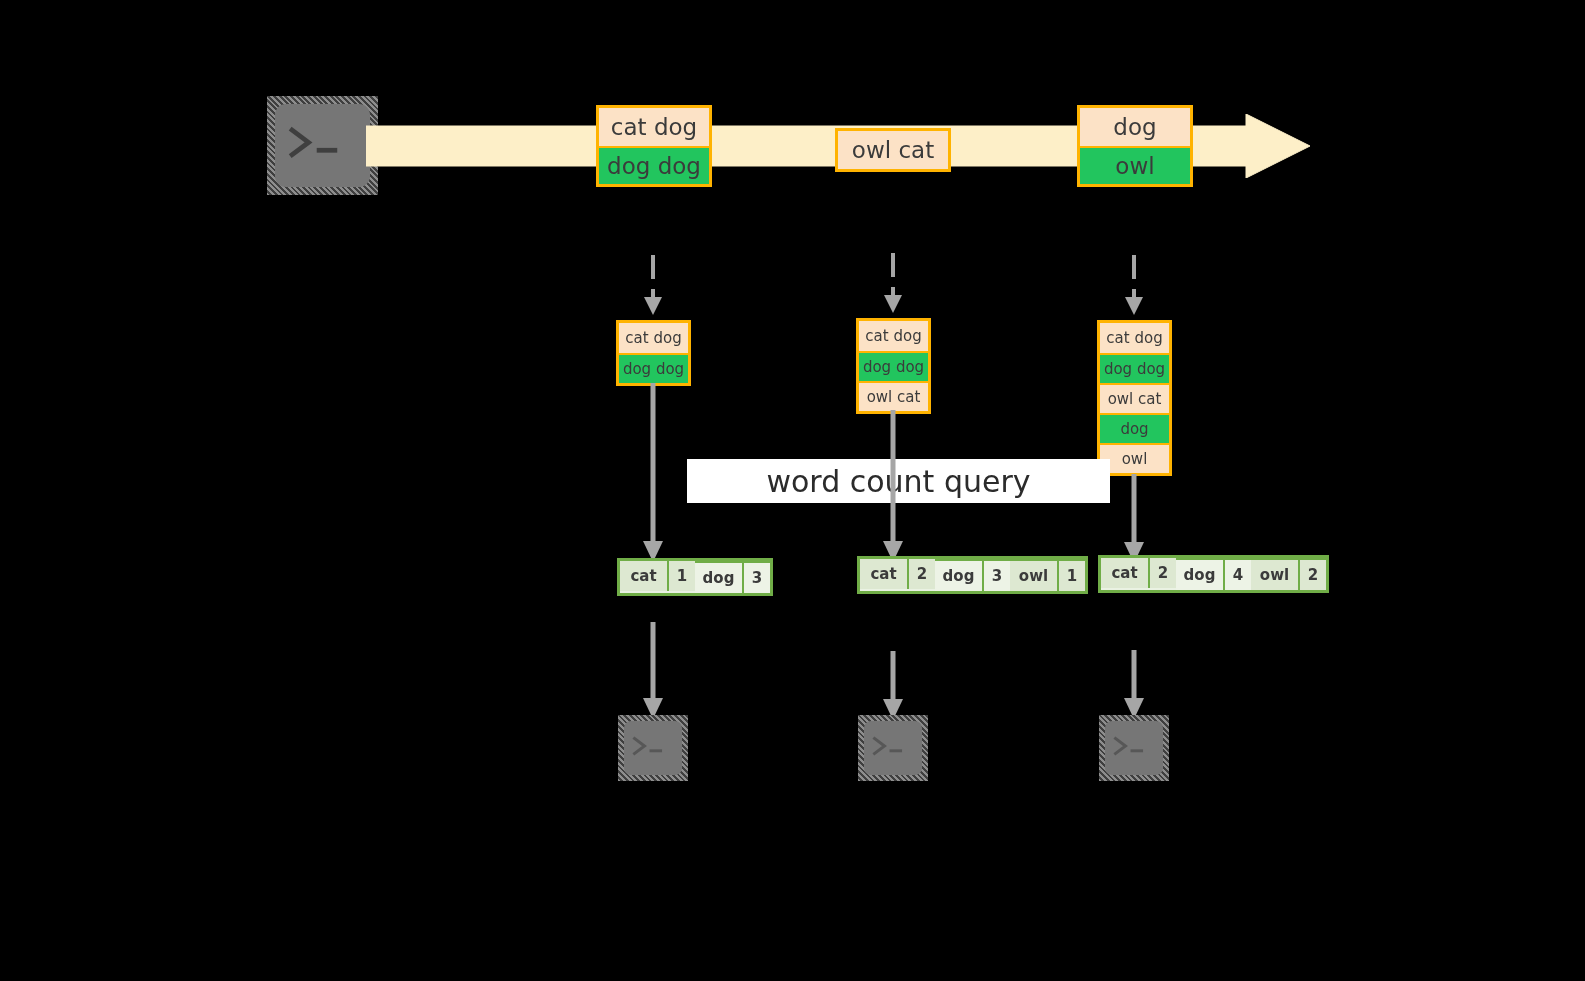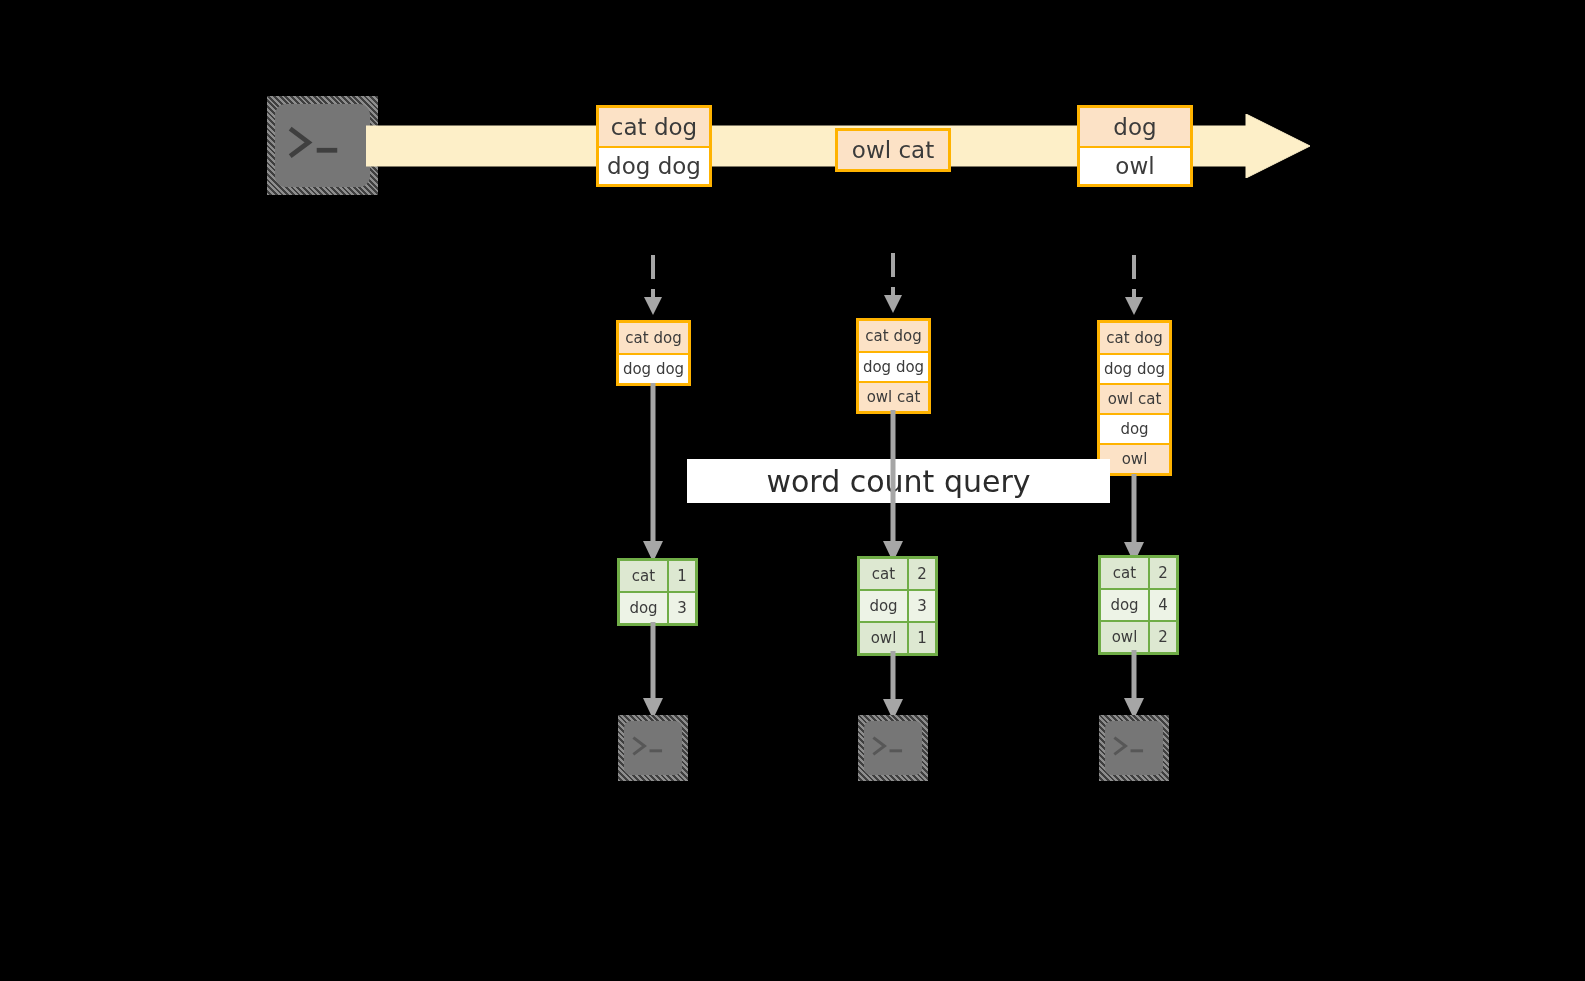--- a/index.html
+++ b/index.html
@@ -26,31 +26,31 @@
   .stream svg{display:block;}
 
   
   .obox{position:absolute;box-sizing:border-box;
         border:3px solid #FFB300;background:#FDF0E3;}
   .obox .cell{box-sizing:border-box;color:#3b3b3b;text-align:center;
               white-space:nowrap;display:flex;align-items:center;
               justify-content:center;}
   .obox .cell + .cell{border-top:2px solid #FFB300;}
   .obox .cell.dark{background:#FCE2C6;}
-  .obox .cell.light{background:#ffffff;}
+  .obox .cell.light{background:#22c55e;}
 
   
   .obox.big .cell{height:38px;font-size:23px;}
   
   .obox.small .cell{height:30px;font-size:15px;}
 
   
   .gbox{position:absolute;box-sizing:border-box;
         border:3px solid #70AD47;background:#EAF2E3;display:flex;
-        flex-direction:column;}
+        flex-direction:row;font-weight:bold;}
   .grow{display:flex;flex:0 0 auto;height:30px;}
   .grow + .grow{border-top:2px solid #70AD47;}
   .grow .k,.grow .v{box-sizing:border-box;display:flex;align-items:center;
         justify-content:center;color:#3b3b3b;font-size:15px;white-space:nowrap;}
   .grow .k{width:47px;}
   .grow .v{width:28px;border-left:2px solid #70AD47;}
   .grow.dark .k,.grow.dark .v{background:#DDE8D1;}
   .grow.light .k,.grow.light .v{background:#EDF3E6;}
 
   

